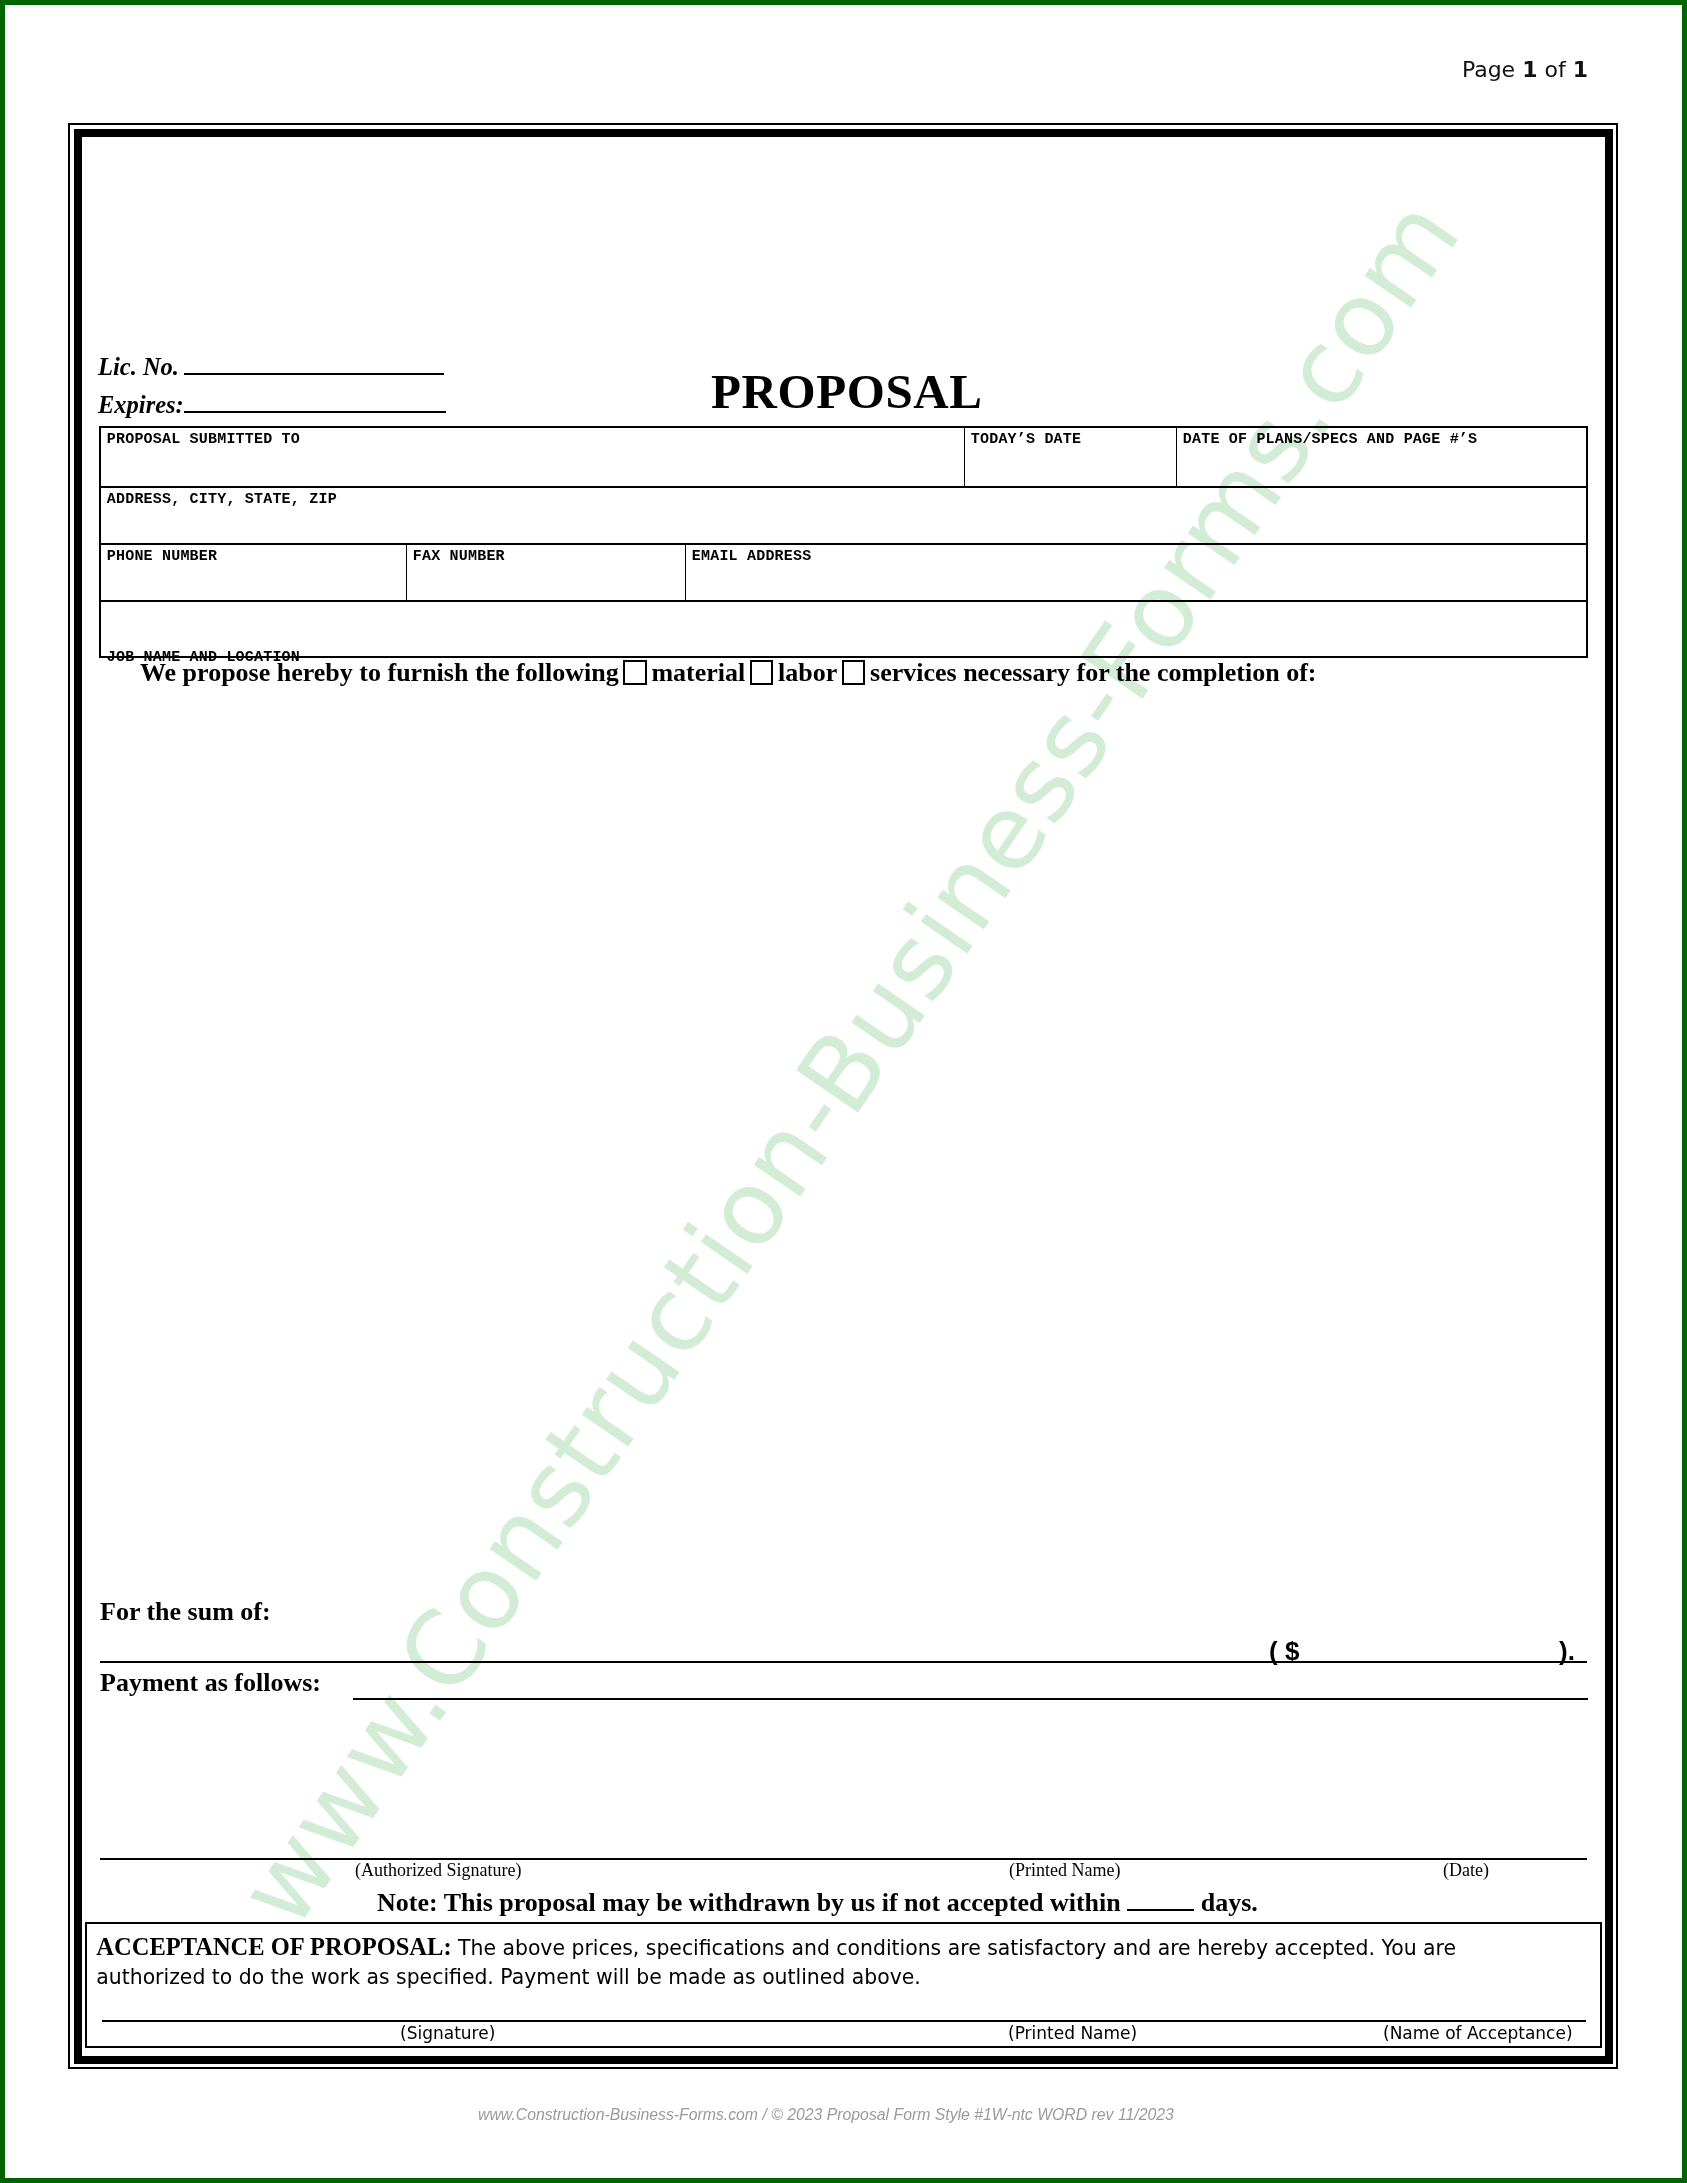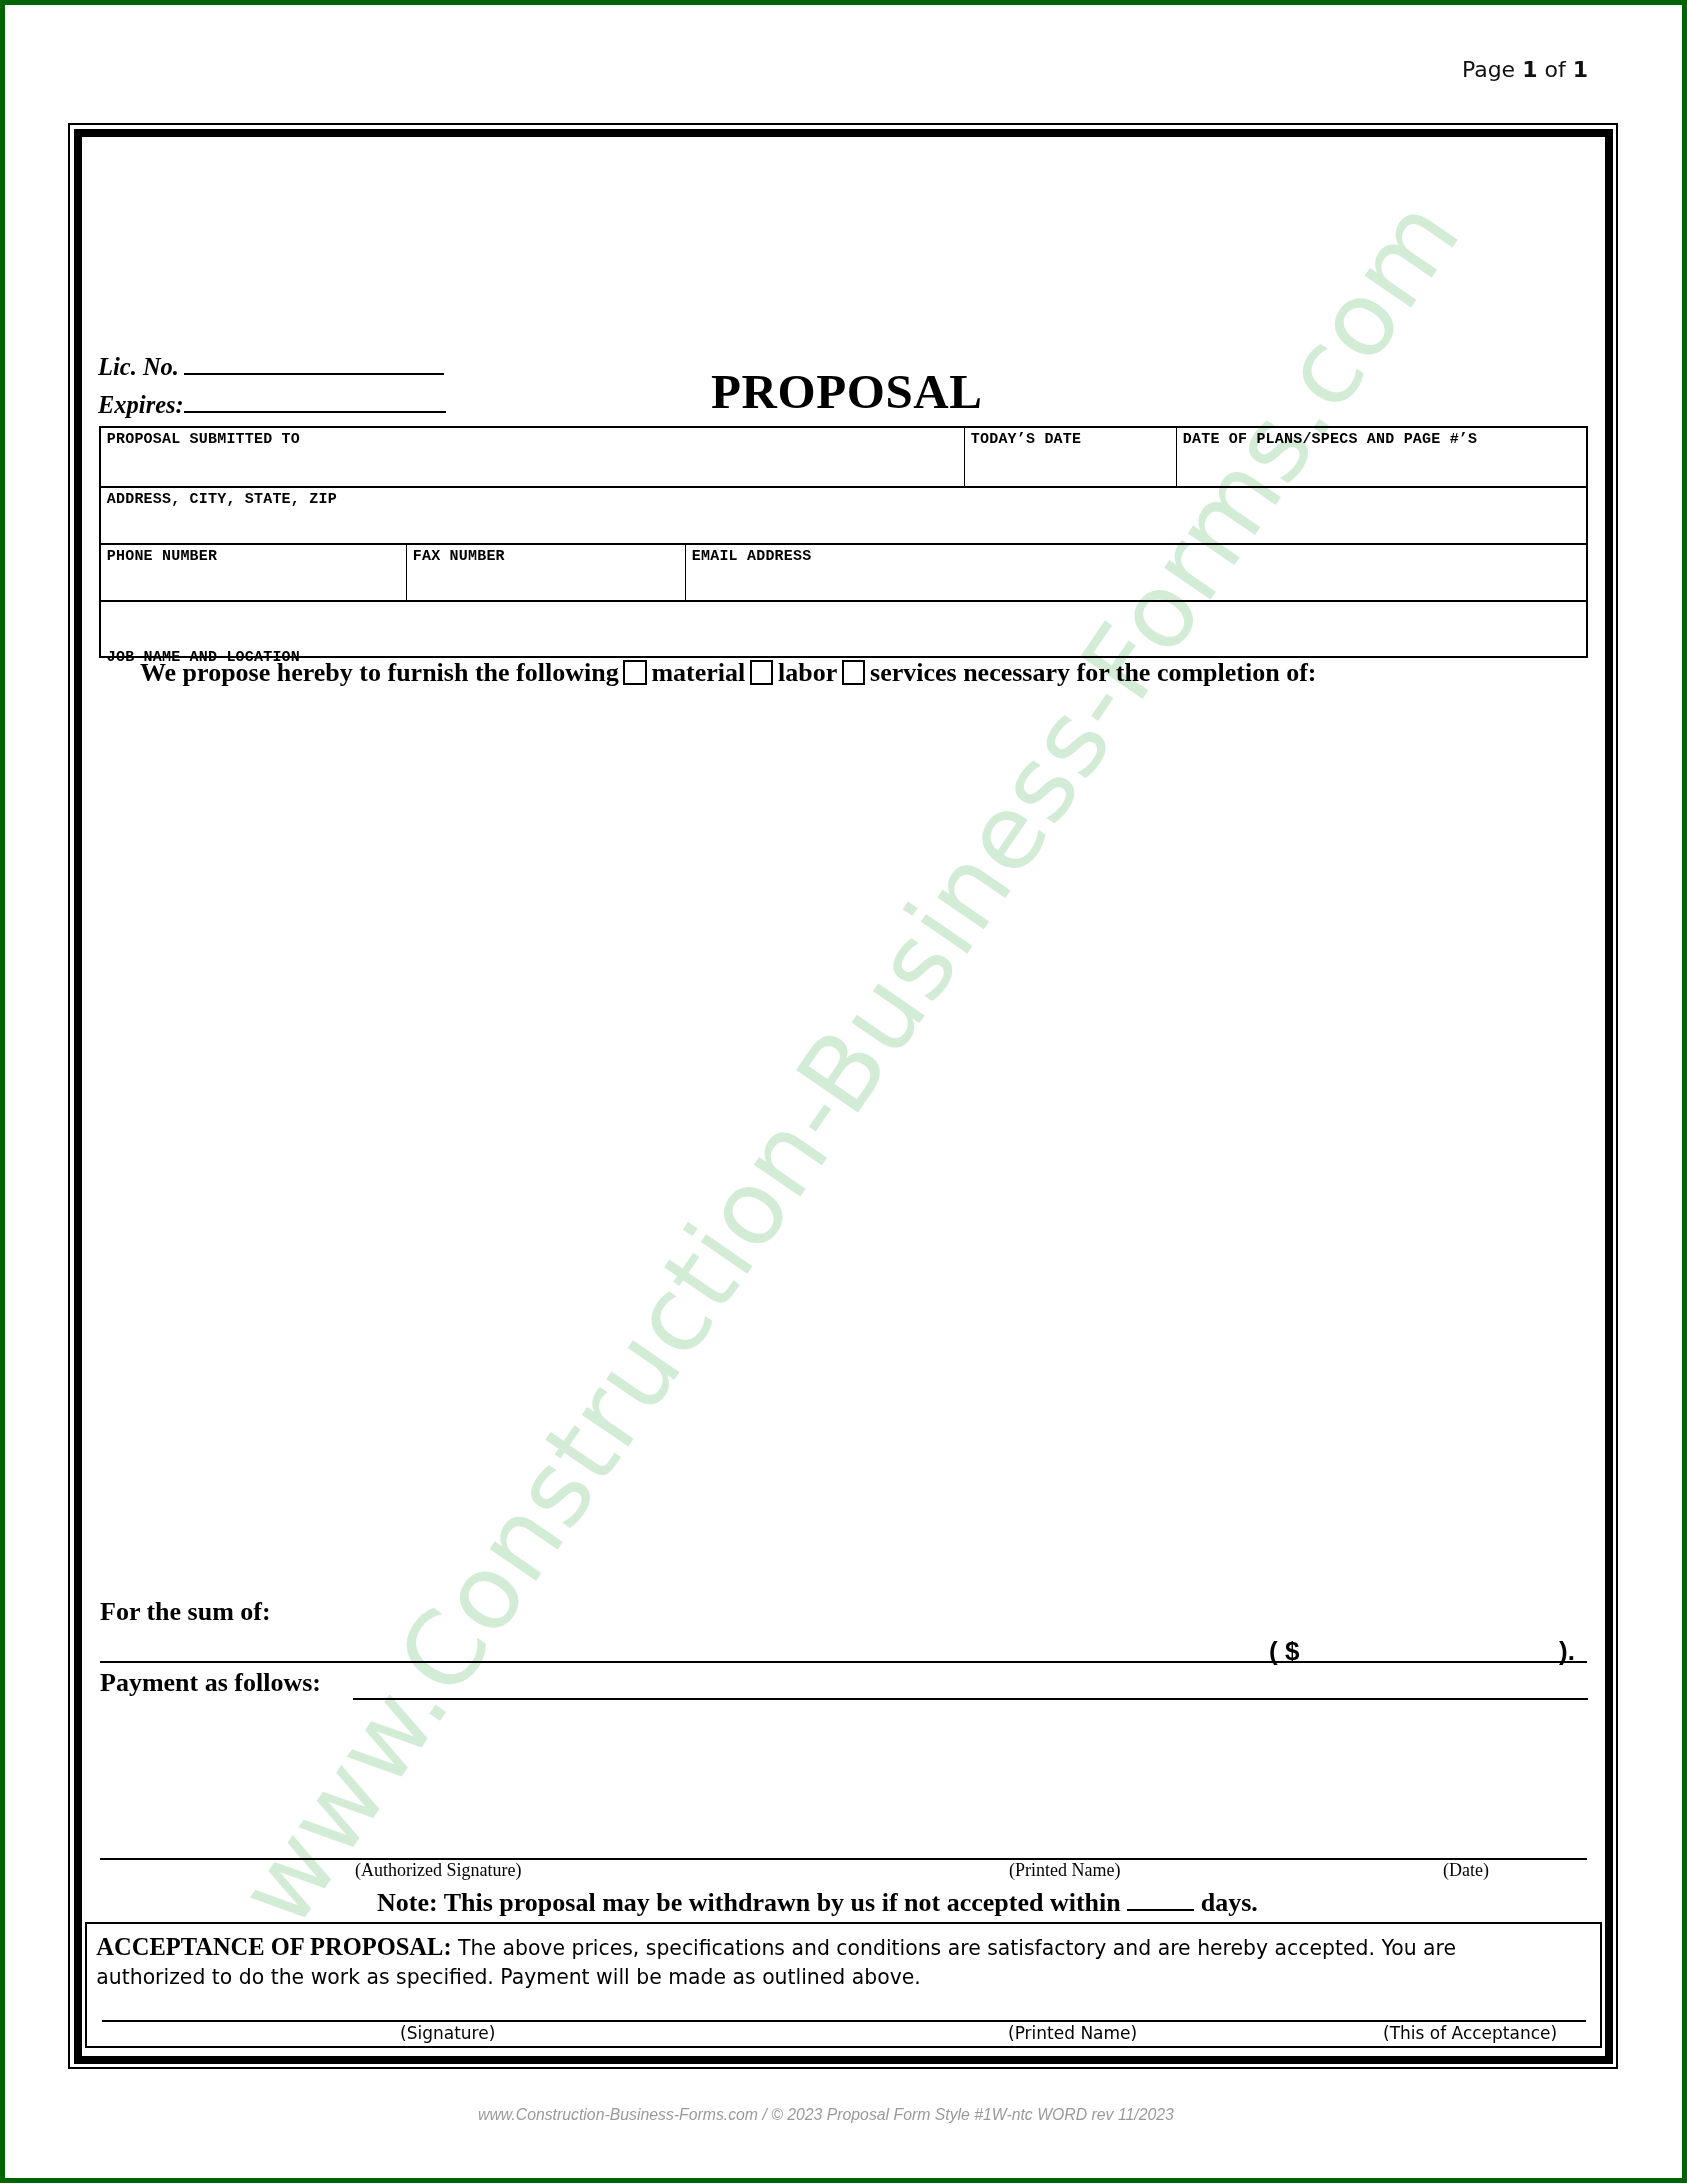--- a/index.html
+++ b/index.html
@@ -197,18 +197,18 @@
   </div>
 
   <div class="accept">
     <div class="accept-text">
       <span class="hd">ACCEPTANCE OF PROPOSAL:</span>
       <span>The above prices, specifications and conditions are satisfactory and are hereby accepted.  You are authorized to do the work as specified. Payment will be made as outlined above.</span>
     </div>
     <div class="acc-line"></div>
     <div class="acap acap-sig">(Signature)</div>
     <div class="acap acap-pn">(Printed Name)</div>
-    <div class="acap acap-date">(This of Acceptance)</div>
+    <div class="acap acap-date">(Name of Acceptance)</div>
   </div>
 
   <div class="footer">www.Construction-Business-Forms.com / © 2023 Proposal Form Style #1W-ntc WORD rev 11/2023</div>
 </div>
 
 
 </body></html>

